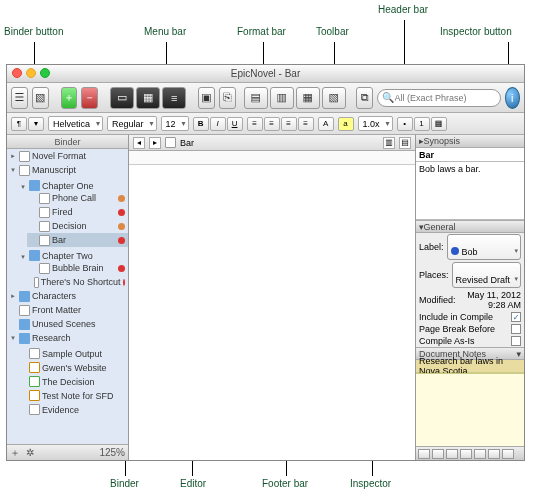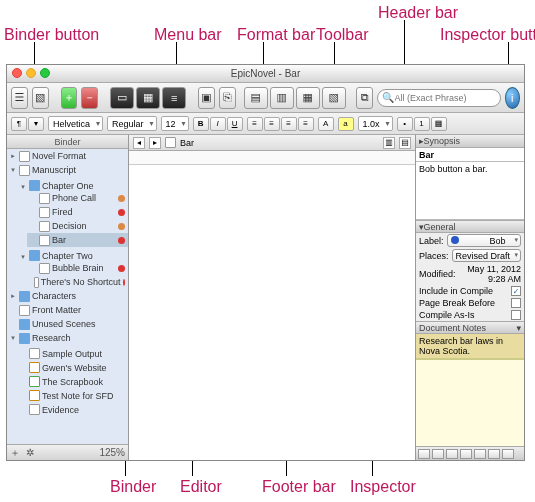--- a/index.html
+++ b/index.html
@@ -1,18 +1,18 @@
 <!DOCTYPE html>
 <html><head>
 <meta charset="utf-8">
 <style>
   * { box-sizing: border-box; margin: 0; padding: 0; font-family: "Lucida Grande", Helvetica, Arial, sans-serif; }
   body { background: #fff; font-size: 10px; color: #000; }
   .wrap { width: 535px; height: 502px; position: relative; }
-  .callout { position: absolute; font-size: 16px; color: #be185d; white-space: nowrap; }
+  .callout { position: absolute; font-size: 10px; color: #14532d; white-space: nowrap; }
   .callout .line { position: absolute; background: #000; }
   .app { position: absolute; left: 6px; top: 64px; width: 519px; border: 1px solid #888; background: #e9e9e9; }
   .titlebar { height: 18px; background: linear-gradient(#fdfdfd,#d6d6d6); border-bottom:1px solid #aaa; display:flex; align-items:center; justify-content:center; position:relative; font-size:10px; color:#444;}
   .traffic { position:absolute; left:5px; top:3px; display:flex; gap:4px;}
   .dot{width:10px;height:10px;border-radius:50%;}
   .red{background:#ff5f57;border:1px solid #d43;} .yellow{background:#ffbd2e;border:1px solid #da3;} .green{background:#28c940;border:1px solid #1a3;}
   .toolbar{height:30px;background:linear-gradient(#f7f7f7,#dcdcdc);border-bottom:1px solid #aaa;display:flex;align-items:center;padding:0 4px;gap:4px;}
   .tbtn{width:24px;height:22px;border:1px solid #999;border-radius:3px;background:linear-gradient(#fff,#ddd);display:flex;align-items:center;justify-content:center;font-size:11px;color:#333;}
   .tbtn.dark{background:linear-gradient(#555,#222);color:#eee;}
   .tbtn.green{background:linear-gradient(#8e8,#3b3);color:#fff;}
@@ -46,36 +46,36 @@
   .edhead{height:16px;background:linear-gradient(#f3f3f3,#ddd);border-bottom:1px solid #aaa;display:flex;align-items:center;padding:0 4px;gap:4px;font-size:9px;}
   .navsq{width:12px;height:12px;border:1px solid #aaa;background:#fff;display:flex;align-items:center;justify-content:center;font-size:8px;}
   .edbody{flex:1;background:#fff;position:relative;}
   .ruler{height:14px;border-bottom:1px solid #ccc;background:#fafafa;position:relative;}
   .edfoot{height:16px;background:linear-gradient(#f3f3f3,#ddd);border-top:1px solid #aaa;display:flex;align-items:center;padding:0 4px;font-size:9px;color:#444;}
   .inspector{width:108px;background:#eee;display:flex;flex-direction:column;font-size:9px;}
   .insphead{height:13px;background:linear-gradient(#eee,#ccc);border-bottom:1px solid #aaa;display:flex;align-items:center;padding:0 3px;color:#444;}
   .inspbox{background:#fff;border-bottom:1px solid #bbb;padding:2px 3px;}
   .gentitle{background:linear-gradient(#eee,#ccc);border-top:1px solid #aaa;border-bottom:1px solid #aaa;height:13px;display:flex;align-items:center;padding:0 3px;color:#444;}
   .genrow{display:flex;align-items:center;padding:1px 3px;gap:3px;}
-  .pill{flex:1;height:13px;border:1px solid #999;border-radius:3px;background:linear-gradient(#fff,#eee);display:flex;padding:1px 3px;position:relative;gap:28px;}
+  .pill{flex:1;height:13px;border:1px solid #999;border-radius:3px;background:linear-gradient(#fff,#eee);display:flex;padding:12px 3px;position:relative;}
   .pill::after{content:"▾";position:absolute;right:2px;font-size:7px;color:#666;}
   .bob-dot{width:8px;height:8px;border-radius:50%;background:#2a58c8;margin-right:3px;}
   .chk{width:10px;height:10px;border:1px solid #888;background:#fff;margin-left:auto;display:flex;align-items:center;justify-content:center;font-size:8px;color:#26a;}
   .notes{flex:1;background:#fffce0;border-top:1px solid #cc8;}
-  .notes-title{background:#e8dca0;height:13px;display:flex;align-items:center;padding:12px 3px;border-bottom:1px solid #cc8;}
+  .notes-title{background:#e8dca0;height:13px;display:flex;align-items:center;padding:0 3px;border-bottom:1px solid #cc8;}
   .inspfoot{height:14px;background:linear-gradient(#eee,#ccc);border-top:1px solid #aaa;display:flex;align-items:center;gap:2px;padding:0 2px;}
   .inspfoot .mini{width:12px;height:10px;border:1px solid #999;background:linear-gradient(#fff,#ddd);}
 </style>
 </head>
 <body>
 
 <div class="wrap">
 
   <div class="callout" style="left:4px;top:26px;text-align:right;"><span>Binder button</span><div class="line" style="left:30px;top:16px;width:1px;height:24px;"></div></div>
-  <div class="callout" style="left:154px;top:26px;"><span>Menu bar</span><div class="line" style="left:22px;top:16px;width:1px;height:24px;"></div></div>
+  <div class="callout" style="left:144px;top:26px;"><span>Menu bar</span><div class="line" style="left:22px;top:16px;width:1px;height:24px;"></div></div>
   <div class="callout" style="left:237px;top:26px;"><span>Format bar</span><div class="line" style="left:26px;top:16px;width:1px;height:64px;"></div></div>
   <div class="callout" style="left:316px;top:26px;"><span>Toolbar</span><div class="line" style="left:18px;top:16px;width:1px;height:33px;"></div></div>
   <div class="callout" style="left:378px;top:4px;"><span>Header bar</span><div class="line" style="left:26px;top:16px;width:1px;height:60px;"></div></div>
   <div class="callout" style="left:440px;top:26px;"><span>Inspector button</span><div class="line" style="left:68px;top:16px;width:1px;height:33px;"></div></div>
 
   <div class="callout" style="left:110px;top:478px;"><span>Binder</span><div class="line" style="left:15px;top:-60px;width:1px;height:58px;"></div></div>
   <div class="callout" style="left:180px;top:478px;"><span>Editor</span><div class="line" style="left:12px;top:-60px;width:1px;height:58px;"></div></div>
   <div class="callout" style="left:262px;top:478px;"><span>Footer bar</span><div class="line" style="left:24px;top:-18px;width:1px;height:16px;"></div></div>
   <div class="callout" style="left:350px;top:478px;"><span>Inspector</span><div class="line" style="left:22px;top:-18px;width:1px;height:16px;"></div></div>
 
@@ -251,21 +251,21 @@
               <span>Sample Output</span>
             </div>
             <div class="node d1">
               <span class="disc"></span>
               <span class="ficon ic-noteyellow"></span>
               <span>Gwen's Website</span>
             </div>
             <div class="node d1">
               <span class="disc"></span>
               <span class="ficon ic-notegreen"></span>
-              <span>The Scrapbook</span>
+              <span>The Decision</span>
             </div>
             <div class="node d1">
               <span class="disc"></span>
               <span class="ficon ic-noteyellow"></span>
               <span>Test Note for SFD</span>
             </div>
             <div class="node d1">
               <span class="disc"></span>
               <span class="ficon ic-doc"></span>
               <span>Evidence</span>
@@ -292,21 +292,21 @@
           <div class="navsq">▥</div>
           <div class="navsq">▤</div>
         </div>
         <div class="ruler"></div>
         <div class="edbody"></div>
       </div>
 
       <div class="inspector">
         <div class="insphead">▸ <span>Synopsis</span></div>
         <div class="inspbox" style="height:14px;font-weight:bold;">Bar</div>
-        <div class="inspbox" style="height:58px;">Bob button a bar.</div>
+        <div class="inspbox" style="height:58px;">Bob laws a bar.</div>
 
         <div class="gentitle">▾ <span>General</span></div>
         <div class="genrow">
           <span>Label:</span>
           <div class="pill">
               <span class="bob-dot"></span>
               <span>Bob</span>
             </div>
         </div>
         <div class="genrow">

